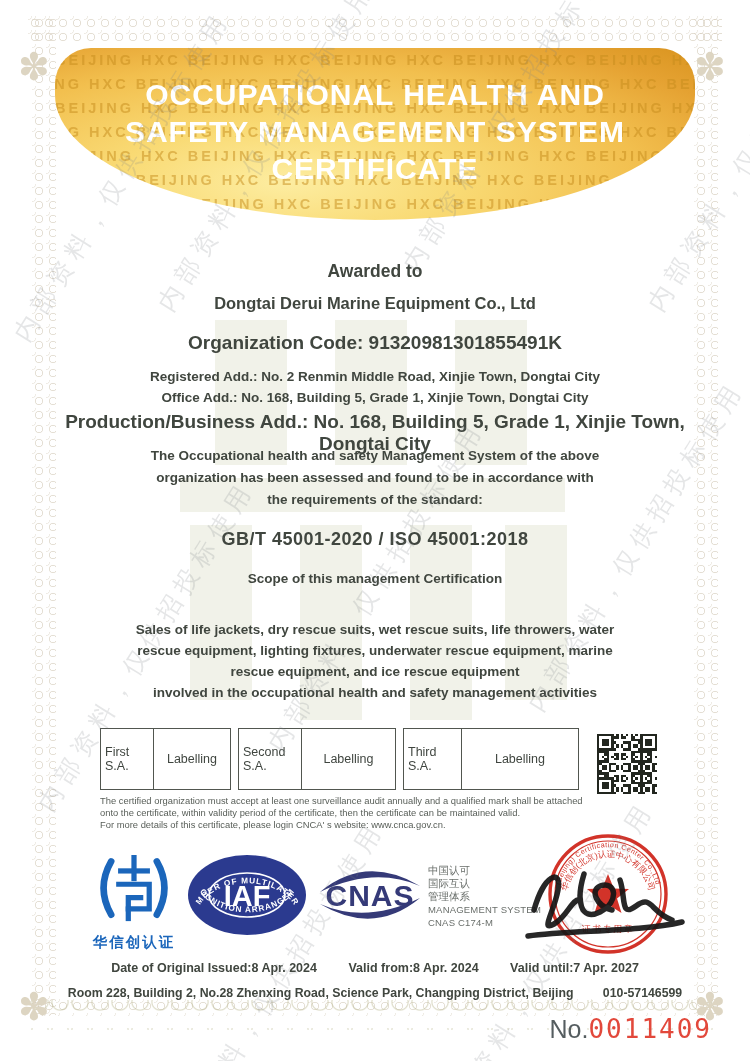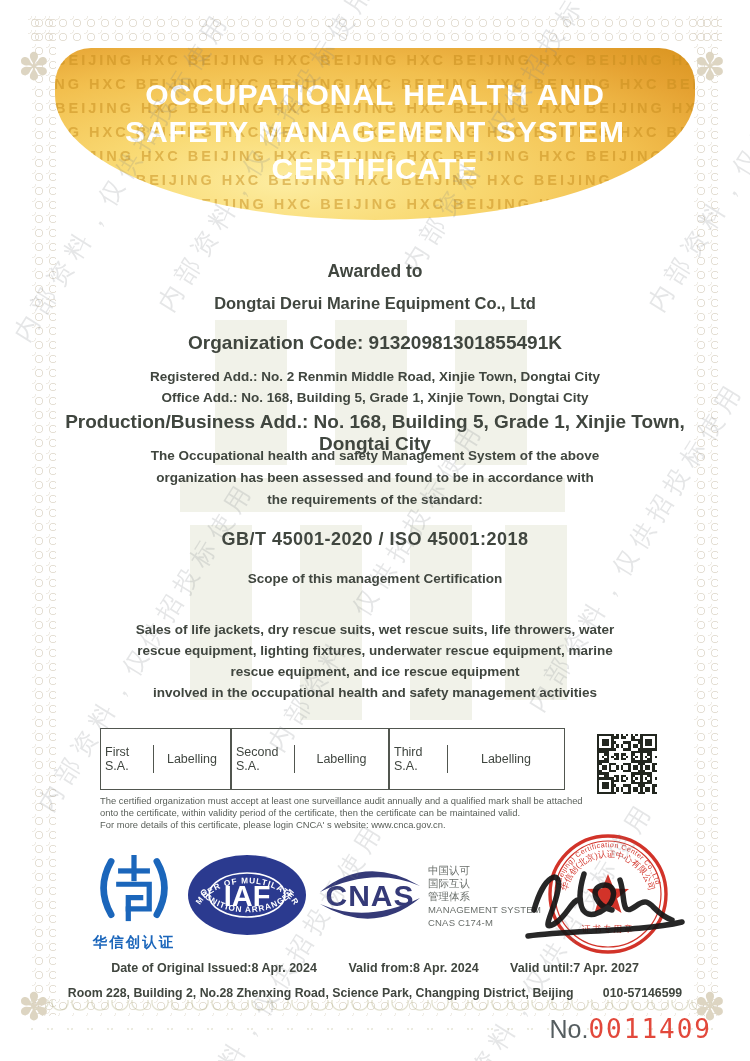--- a/index.html
+++ b/index.html
@@ -54,21 +54,21 @@
   }
   
   .emblem-wm { position:absolute; left:150px; top:320px; z-index:0; opacity:.6; }
   
   .ct { position:absolute; left:45px; right:45px; text-align:center; z-index:2;
         color:#40463f; font-weight:bold; }
   .certno { position:absolute; right:64px; top:237px; z-index:2; color:#4b534e;
             font-weight:bold; font-size:13.5px; letter-spacing:.4px; }
   
   .audit-row { position:absolute; left:100px; top:728px; height:62px; z-index:2; display:flex; }
-  .audit-group { display:flex; border:1.5px solid #51564f; margin-right:0; background:rgba(255,255,255,.6);align-items:center; }
+  .audit-group { display:flex; border:1.5px solid #51564f; margin-right:7px; background:rgba(255,255,255,.6); }
   .audit-cell { display:flex; align-items:center; justify-content:center;
                 font-size:12.5px; color:#3f453f; padding:0 4px; }
   .audit-label { border-right:1.5px solid #51564f; }
   
   .qr { position:absolute; left:597px; top:734px; width:60px; height:60px; z-index:2; }
   .qr-inner { display:grid; width:60px; height:60px; grid-template-columns:repeat(25,1fr); grid-template-rows:repeat(25,1fr); }
   .qr-inner div { background:transparent; }
   .qr-inner div.on { background:#22261f; }
   
   .fineprint { position:absolute; left:100px; right:70px; top:795px; z-index:2;

